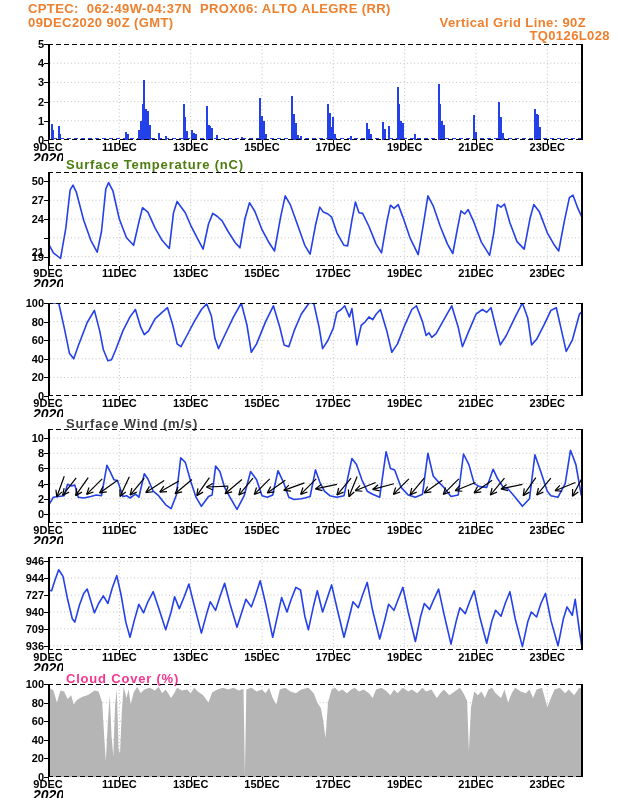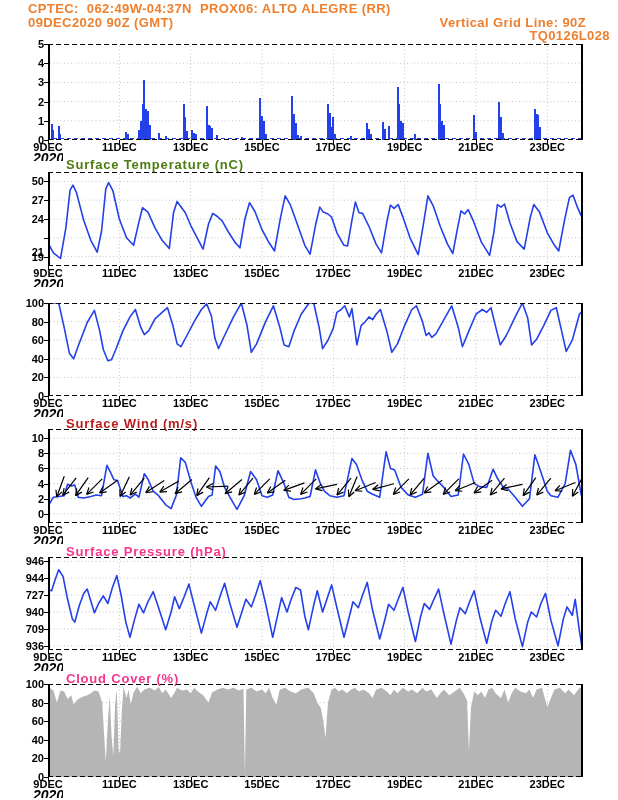--- a/index.html
+++ b/index.html
@@ -242,21 +242,21 @@
     <div class="xtickmark" style="left: 333.333px; top: 396px;"></div>
     <span class="xlab" style="left: 369.667px; top: 398px;">19DEC</span>
     <div class="xtickmark" style="left: 404.667px; top: 396px;"></div>
     <span class="xlab" style="left: 441px; top: 398px;">21DEC</span>
     <div class="xtickmark" style="left: 476px; top: 396px;"></div>
     <span class="xlab" style="left: 512.333px; top: 398px;">23DEC</span>
     <div class="xtickmark" style="left: 547.333px; top: 396px;"></div>
     <div class="yearlab" style="left: 33px; top: 409px;">2020</div>
   </div>
 <div class="panel">
-  <span class="ptitle" style="color: #b91c1c; top: 416px;">Surface Wind (m/s)</span>
+  <span class="ptitle" style="color: #404040; top: 416px;">Surface Wind (m/s)</span>
 <div class="plot" style="top: 429px;">
       <svg width="535" height="94" viewBox="0 0 535 94">
         <line x1="71.33333333333333" y1="2" x2="71.33333333333333" y2="92" stroke="#c4c4c4" stroke-width="1" stroke-dasharray="1 2.5"></line>
         <line x1="142.66666666666666" y1="2" x2="142.66666666666666" y2="92" stroke="#c4c4c4" stroke-width="1" stroke-dasharray="1 2.5"></line>
         <line x1="214" y1="2" x2="214" y2="92" stroke="#c4c4c4" stroke-width="1" stroke-dasharray="1 2.5"></line>
         <line x1="285.3333333333333" y1="2" x2="285.3333333333333" y2="92" stroke="#c4c4c4" stroke-width="1" stroke-dasharray="1 2.5"></line>
         <line x1="356.66666666666663" y1="2" x2="356.66666666666663" y2="92" stroke="#c4c4c4" stroke-width="1" stroke-dasharray="1 2.5"></line>
         <line x1="428" y1="2" x2="428" y2="92" stroke="#c4c4c4" stroke-width="1" stroke-dasharray="1 2.5"></line>
         <line x1="499.3333333333333" y1="2" x2="499.3333333333333" y2="92" stroke="#c4c4c4" stroke-width="1" stroke-dasharray="1 2.5"></line>
         <line x1="2" y1="84.90322580645162" x2="533" y2="84.90322580645162" stroke="#c4c4c4" stroke-width="1" stroke-dasharray="1 2.5"></line>
@@ -436,21 +436,20 @@
     <div class="xtickmark" style="left: 333.333px; top: 523px;"></div>
     <span class="xlab" style="left: 369.667px; top: 525px;">19DEC</span>
     <div class="xtickmark" style="left: 404.667px; top: 523px;"></div>
     <span class="xlab" style="left: 441px; top: 525px;">21DEC</span>
     <div class="xtickmark" style="left: 476px; top: 523px;"></div>
     <span class="xlab" style="left: 512.333px; top: 525px;">23DEC</span>
     <div class="xtickmark" style="left: 547.333px; top: 523px;"></div>
     <div class="yearlab" style="left: 33px; top: 536px;">2020</div>
   </div>
 <div class="panel">
-  <span class="ptitle" style="color: rgb(245, 54, 143); top: 544px;">Surface Pressure (hPa)</span>
 <div class="plot" style="top: 557px;">
       <svg width="535" height="93" viewBox="0 0 535 93">
         <line x1="71.33333333333333" y1="2" x2="71.33333333333333" y2="91" stroke="#c4c4c4" stroke-width="1" stroke-dasharray="1 2.5"></line>
         <line x1="142.66666666666666" y1="2" x2="142.66666666666666" y2="91" stroke="#c4c4c4" stroke-width="1" stroke-dasharray="1 2.5"></line>
         <line x1="214" y1="2" x2="214" y2="91" stroke="#c4c4c4" stroke-width="1" stroke-dasharray="1 2.5"></line>
         <line x1="285.3333333333333" y1="2" x2="285.3333333333333" y2="91" stroke="#c4c4c4" stroke-width="1" stroke-dasharray="1 2.5"></line>
         <line x1="356.66666666666663" y1="2" x2="356.66666666666663" y2="91" stroke="#c4c4c4" stroke-width="1" stroke-dasharray="1 2.5"></line>
         <line x1="428" y1="2" x2="428" y2="91" stroke="#c4c4c4" stroke-width="1" stroke-dasharray="1 2.5"></line>
         <line x1="499.3333333333333" y1="2" x2="499.3333333333333" y2="91" stroke="#c4c4c4" stroke-width="1" stroke-dasharray="1 2.5"></line>
         <line x1="2" y1="88.77272727272728" x2="533" y2="88.77272727272728" stroke="#c4c4c4" stroke-width="1" stroke-dasharray="1 2.5"></line>

